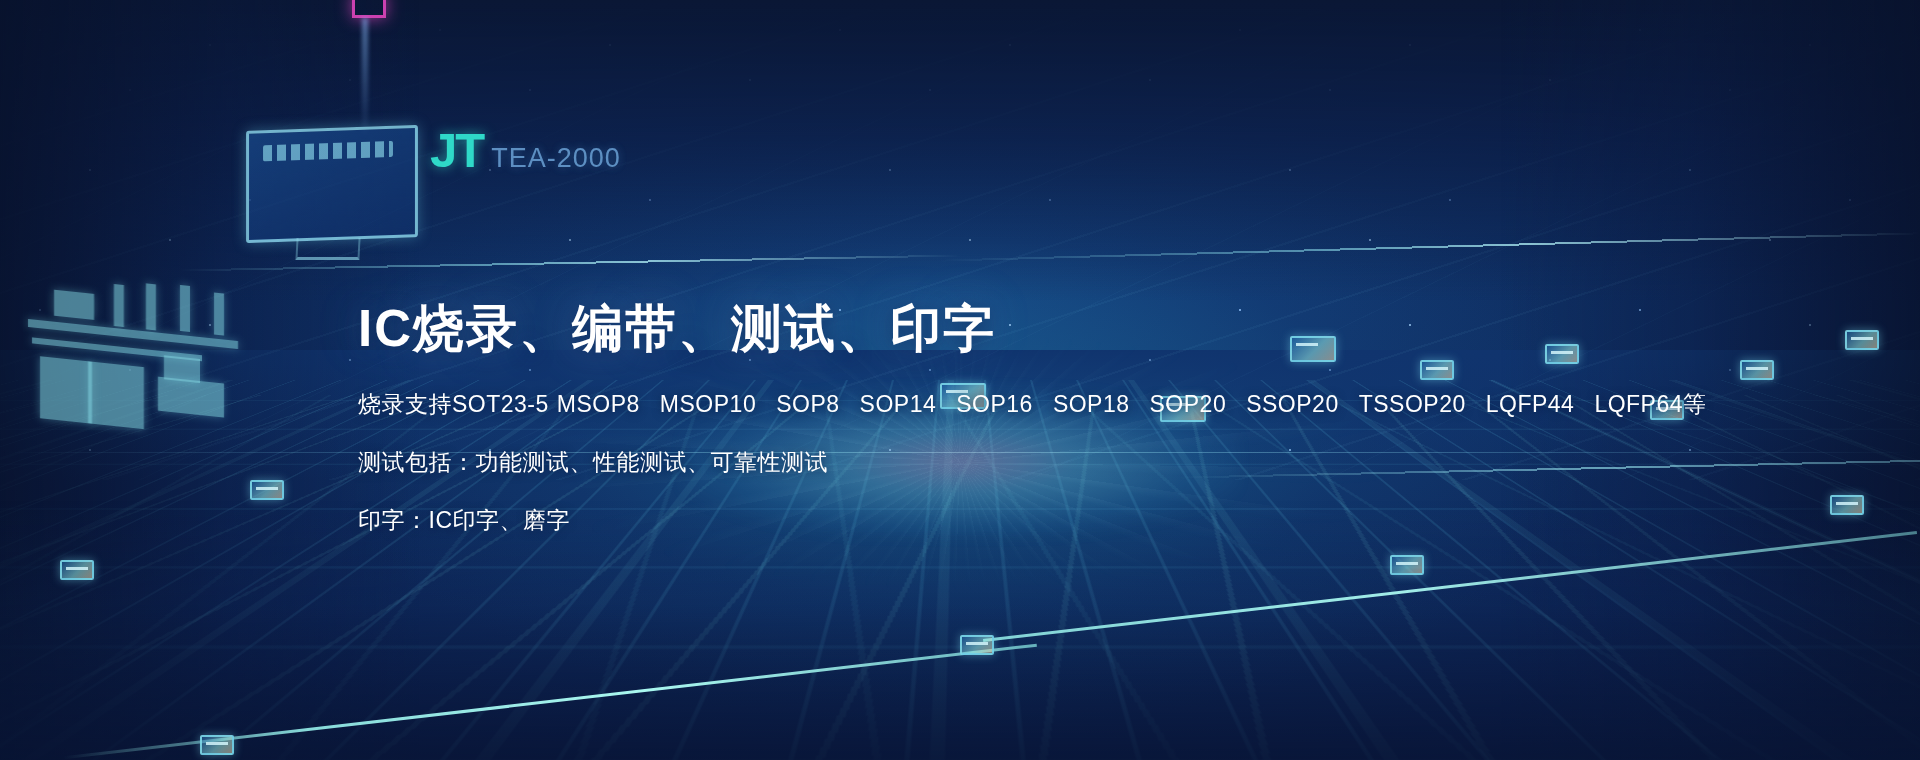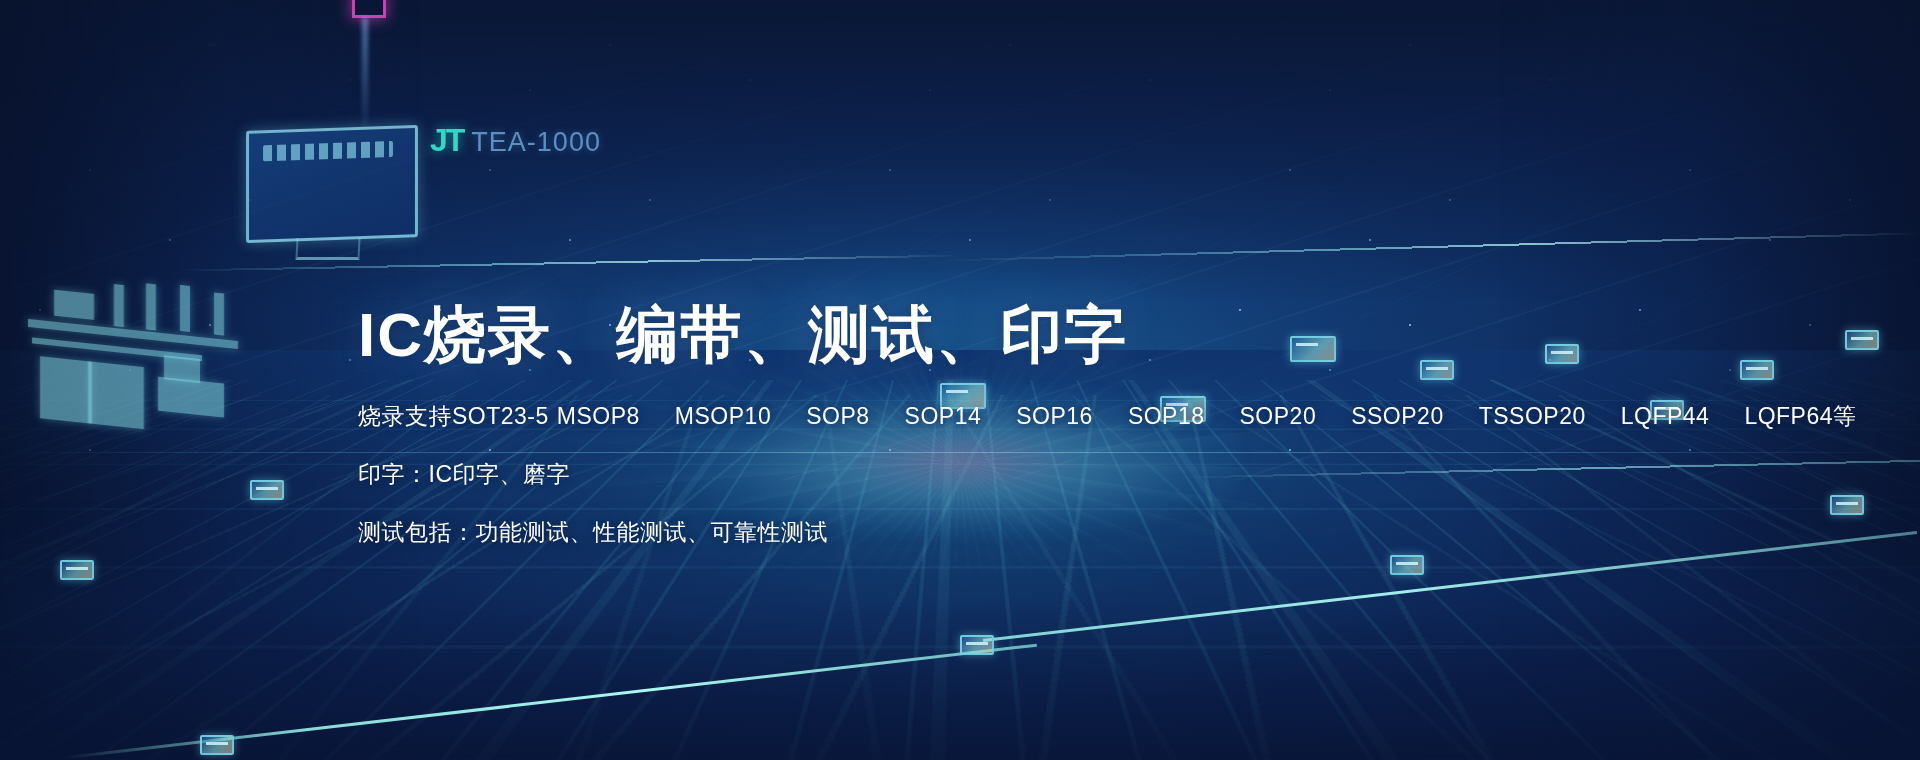--- a/index.html
+++ b/index.html
@@ -180,55 +180,55 @@
     position:absolute;left:362px;top:18px;width:6px;height:120px;
     background:linear-gradient(180deg, rgba(140,190,255,.55), rgba(140,190,255,0));
     filter:blur(2px);
   }
 
   
   .logo-wrap{
     position:absolute;left:430px;top:122px;display:flex;align-items:baseline;gap:8px;
   }
   .logo-jt{
-    font-size:32px;font-weight:bold;letter-spacing:-2px;
+    font-size:49px;font-weight:bold;letter-spacing:-2px;
     color:#2fd9c8;
     text-shadow:0 0 12px rgba(55,225,205,.6);
     font-family:"Liberation Sans","DejaVu Sans",sans-serif;
   }
   .logo-model{
     font-size:27px;letter-spacing:1px;color:#6fa8dc;opacity:.82;
     text-shadow:0 0 8px rgba(90,160,225,.5);
   }
 
   
   .content{ position:absolute; left:358px; top:300px; }
 
   .title{
-    font-size:62px;
+    font-size:51px;
     font-weight:bold;
     color:#ffffff;
     letter-spacing:2px;
     line-height:1.12;
     text-shadow:0 2px 18px rgba(10,40,90,.85), 0 0 40px rgba(140,200,255,.35);
     white-space:nowrap;
   }
 
   .lines{ margin-top:36px; }
   .line{
     color:#ffffff;
     font-size:23px;
     line-height:1.0;
     margin-bottom:35px;
     white-space:nowrap;
     text-shadow:0 1px 8px rgba(8,30,70,.9);
     letter-spacing:.5px;
   }
   .line:last-child{ margin-bottom:0; }
-  .pkg{ margin-left:35px; }
+  .pkg{ margin-left:20px; }
   .pkg:first-of-type{ margin-left:8px; }
 
   
   .horizon{
     position:absolute;left:0;top:452px;width:100%;height:1px;
     background:linear-gradient(90deg,rgba(130,210,235,0) 0%,rgba(130,210,235,.25) 20%,rgba(160,230,245,.45) 50%,rgba(130,210,235,.25) 80%,rgba(130,210,235,0) 100%);
   }
 </style>
 </head>
 <body>
@@ -287,28 +287,28 @@
   <div class="chip small" style="left:1845px;top:330px;"></div>
   <div class="chip small" style="left:250px;top:480px;"></div>
   <div class="chip small" style="left:60px;top:560px;"></div>
   <div class="chip small" style="left:960px;top:635px;"></div>
   <div class="chip small" style="left:1390px;top:555px;"></div>
   <div class="chip small" style="left:1830px;top:495px;"></div>
   <div class="chip small" style="left:200px;top:735px;"></div>
 
   <div class="logo-wrap">
     <span class="logo-jt">JT</span>
-    <span class="logo-model">TEA-1000</span>
+    <span class="logo-model">TEA-2000</span>
   </div>
 
   <div class="content">
     <div class="title">IC烧录、编带、测试、印字</div>
 
     <div class="lines">
       <div class="line">
         <span>烧录支持SOT23-5</span><span id="pkg-list"><span class="pkg">MSOP8</span><span class="pkg">MSOP10</span><span class="pkg">SOP8</span><span class="pkg">SOP14</span><span class="pkg">SOP16</span><span class="pkg">SOP18</span><span class="pkg">SOP20</span><span class="pkg">SSOP20</span><span class="pkg">TSSOP20</span><span class="pkg">LQFP44</span><span class="pkg">LQFP64等</span></span>
       </div>
+      <div class="line">测试包括：功能测试、性能测试、可靠性测试</div>
       <div class="line">印字：IC印字、磨字</div>
-      <div class="line">测试包括：功能测试、性能测试、可靠性测试</div>
     </div>
   </div>
 
 </div>
 
 </body></html>

